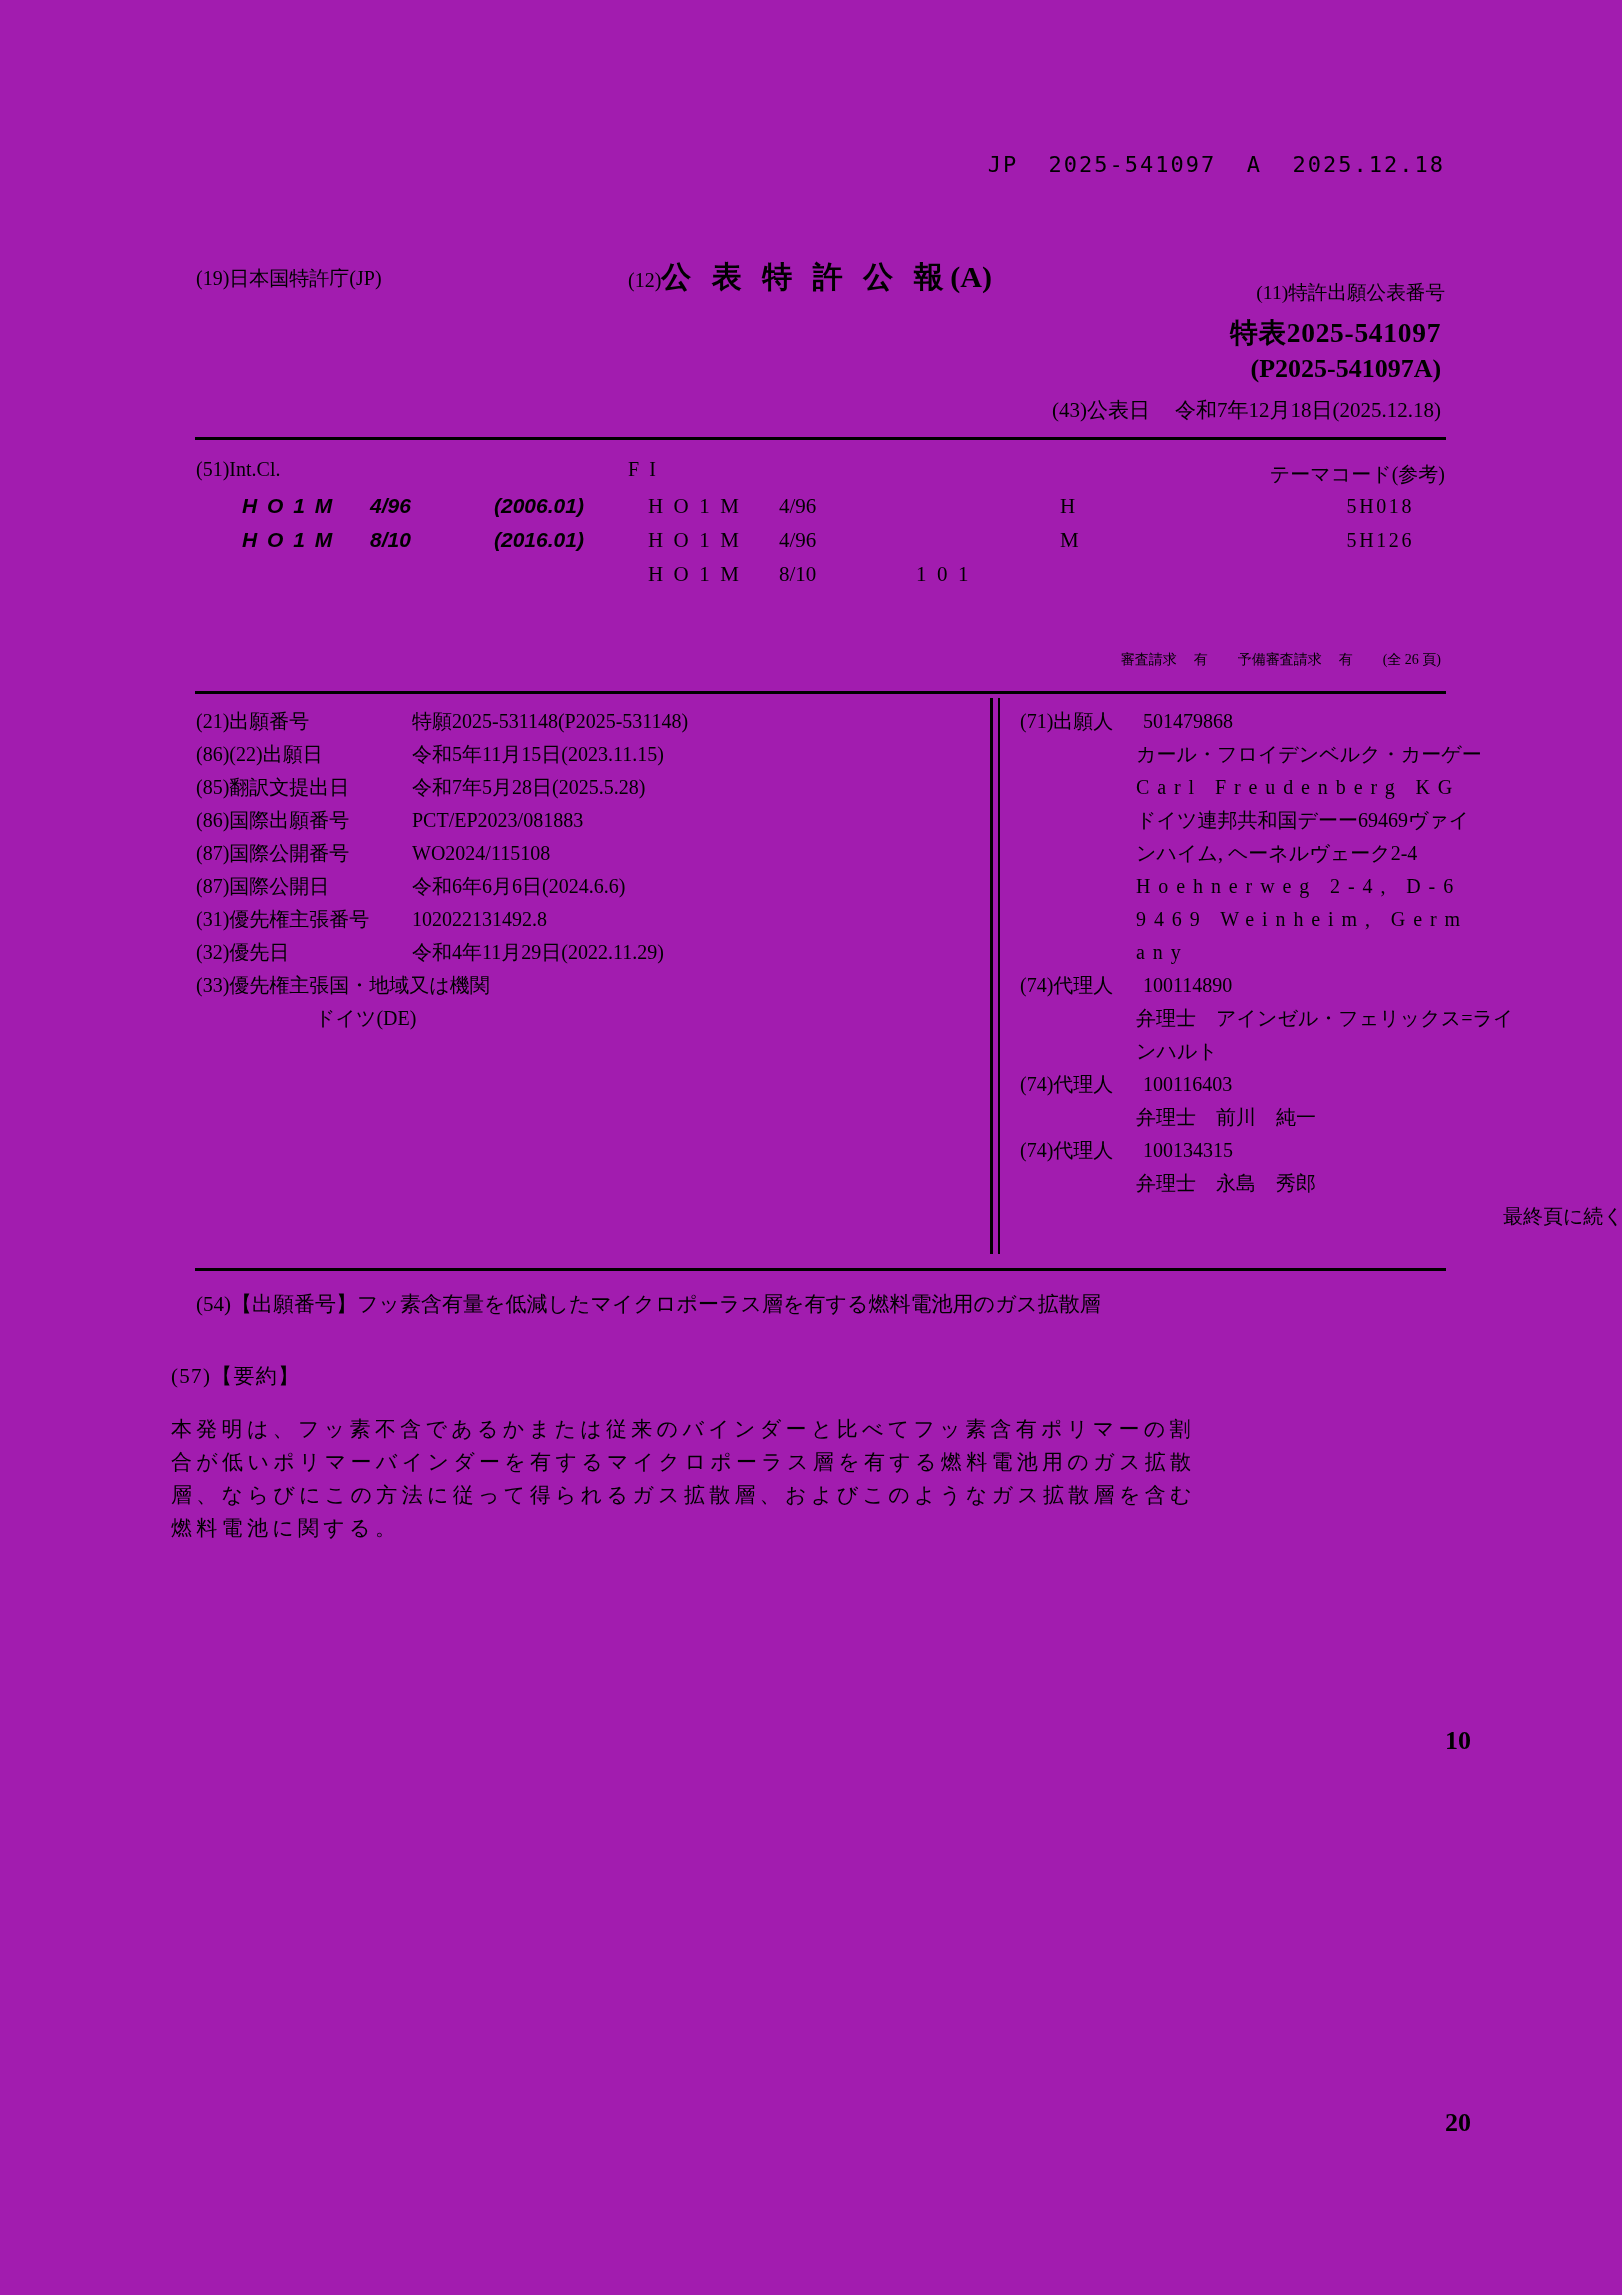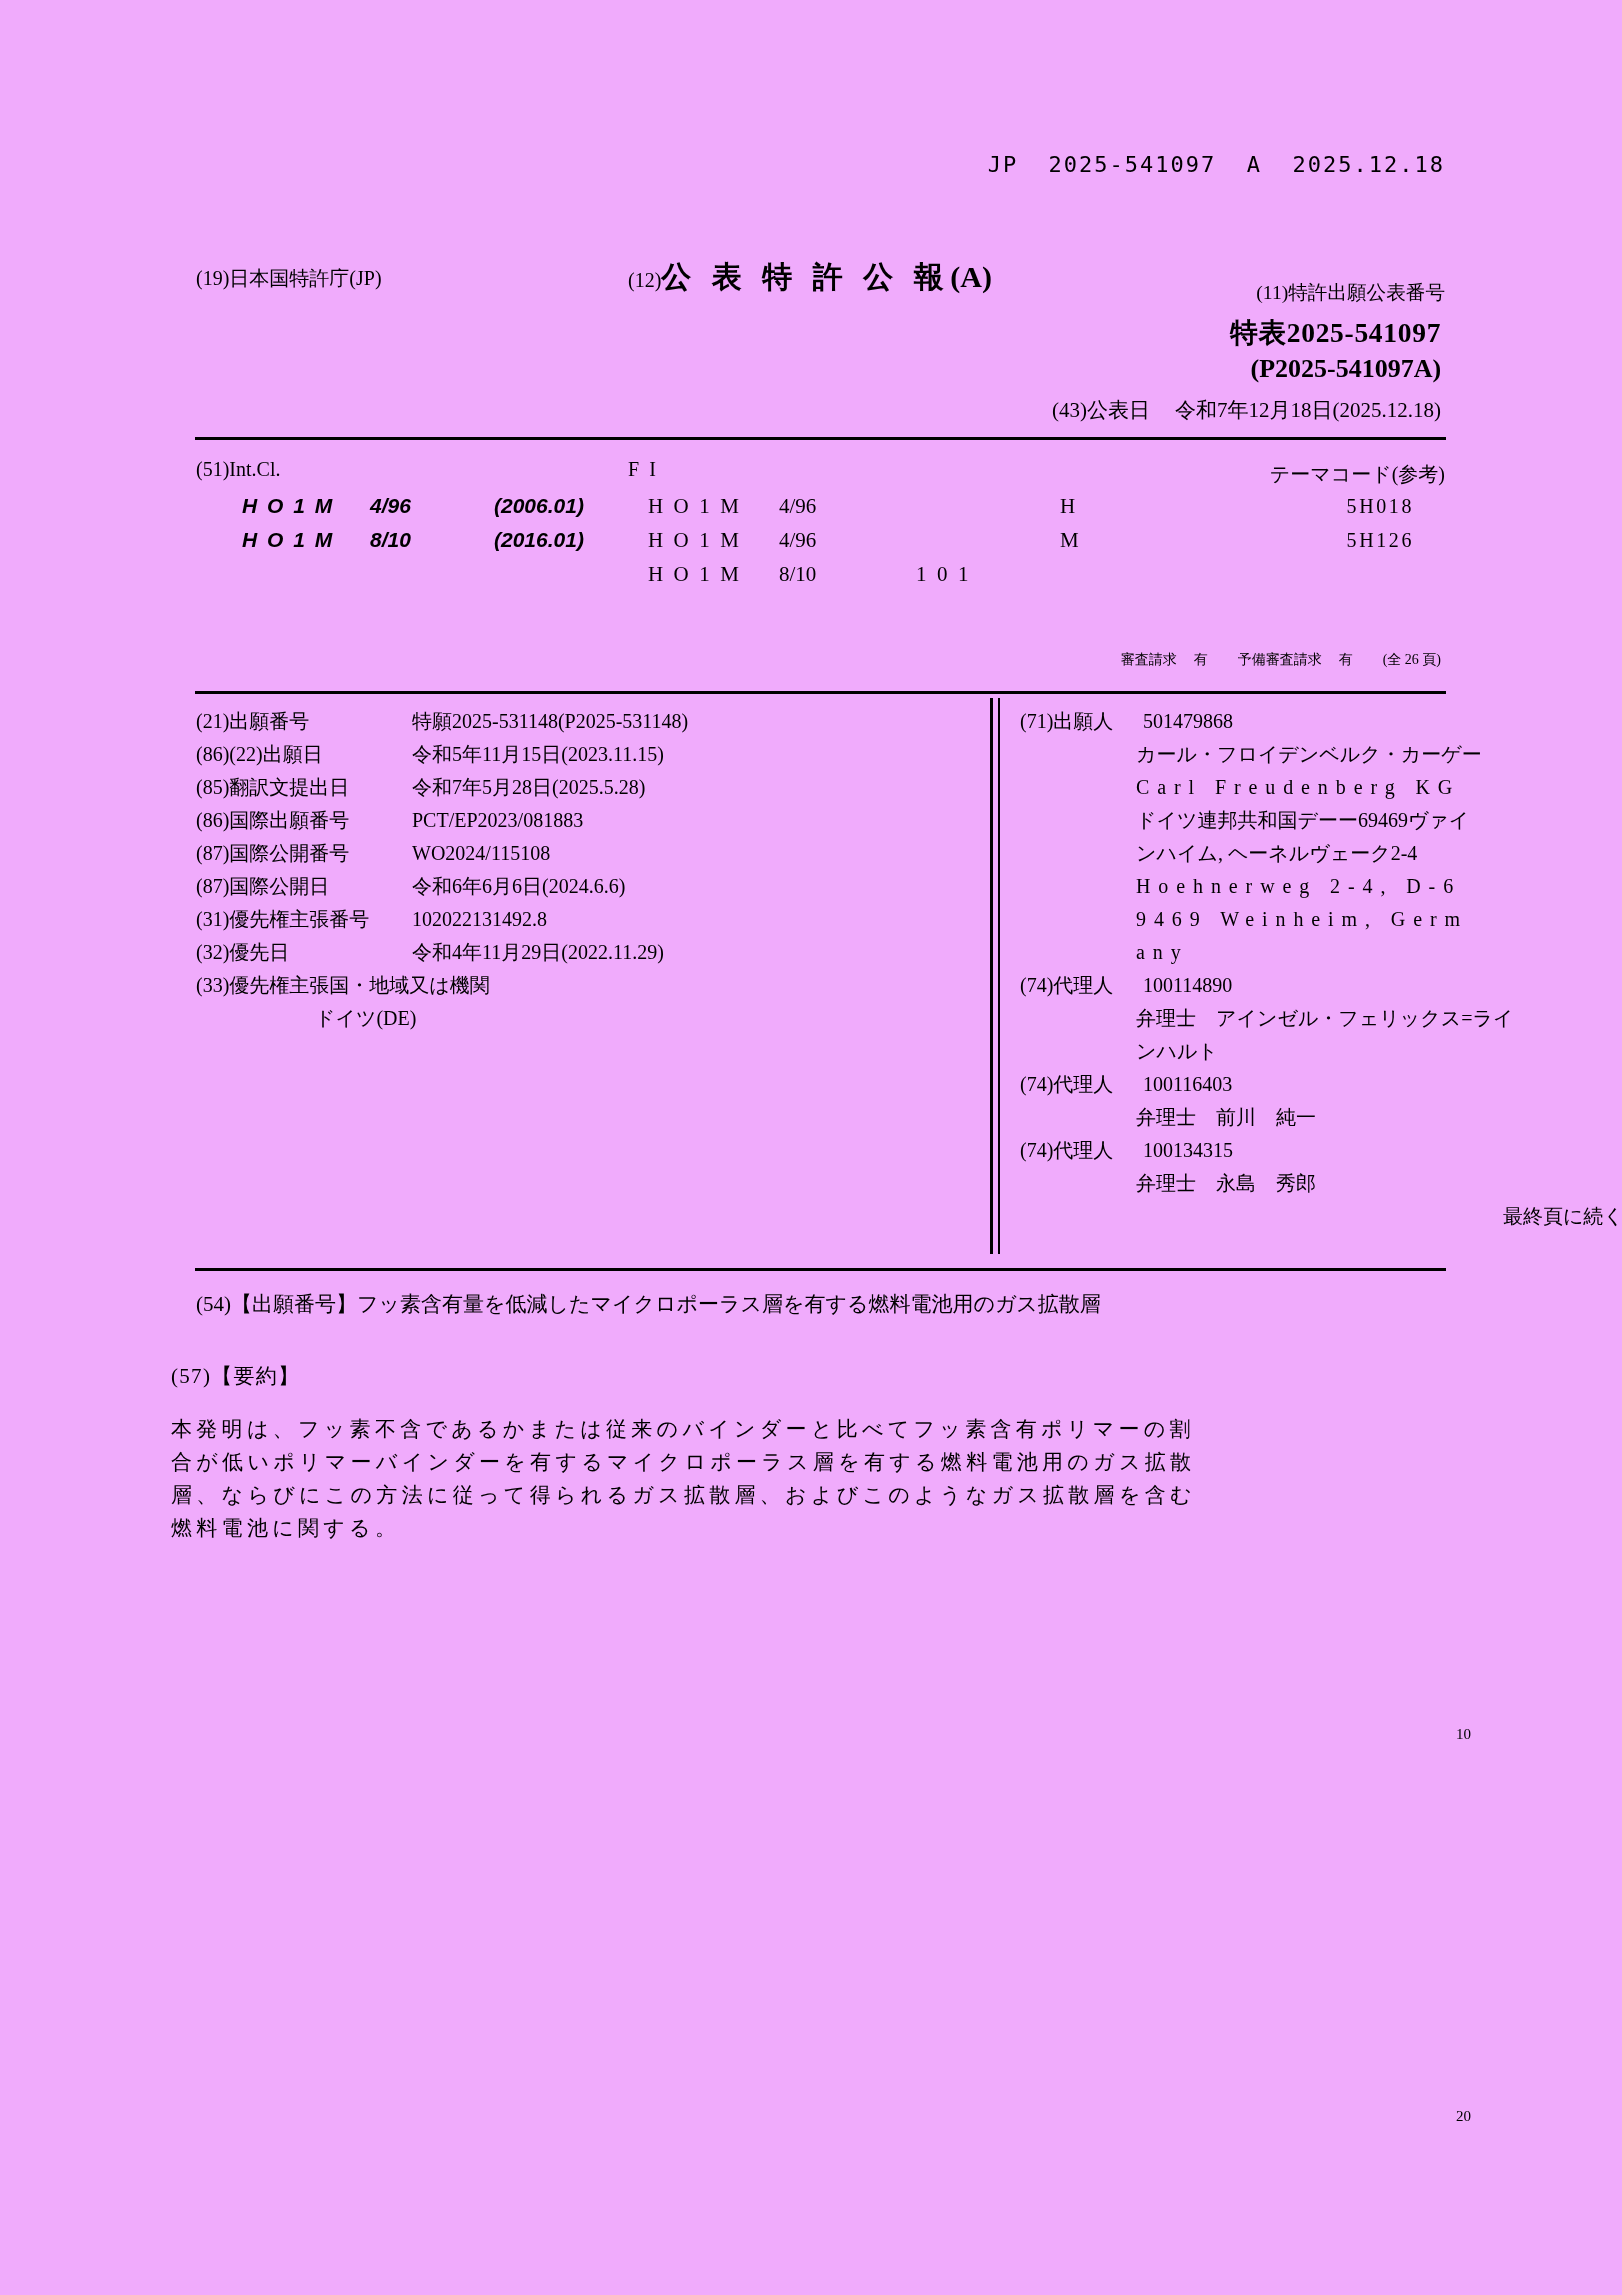--- a/index.html
+++ b/index.html
@@ -8,21 +8,21 @@
     background: #ffffff;
   }
   body {
     font-family: "Liberation Serif", "DejaVu Serif", serif;
     color: #000000;
   }
   .page {
     position: relative;
     width: 1623px;
     height: 2295px;
-    background: #f0abfc;
+    background: #a21caf;
     overflow: hidden;
     box-sizing: border-box;
   }
 
   
   .running-header {
     position: absolute;
     top: 152px;
     right: 178px;
     font-family: "DejaVu Sans Mono", "Liberation Mono", monospace;
@@ -280,23 +280,24 @@
     height: 33px;
     line-height: 33px;
     white-space: nowrap;
     letter-spacing: 4.3px;
   }
 
   
   .linemark {
     position: absolute;
     right: 152px;
-    font-size: 15px;
+    font-size: 26px;
     font-family: "Liberation Serif", serif;
     text-align: center;
+    font-weight: bold;
   }
   .linemark-10 { top: 1726px; }
   .linemark-20 { top: 2108px; }
 </style>
 </head>
 <body>
 
 <div class="page">
 
   <div class="running-header">JP  2025-541097  A  2025.12.18</div>

